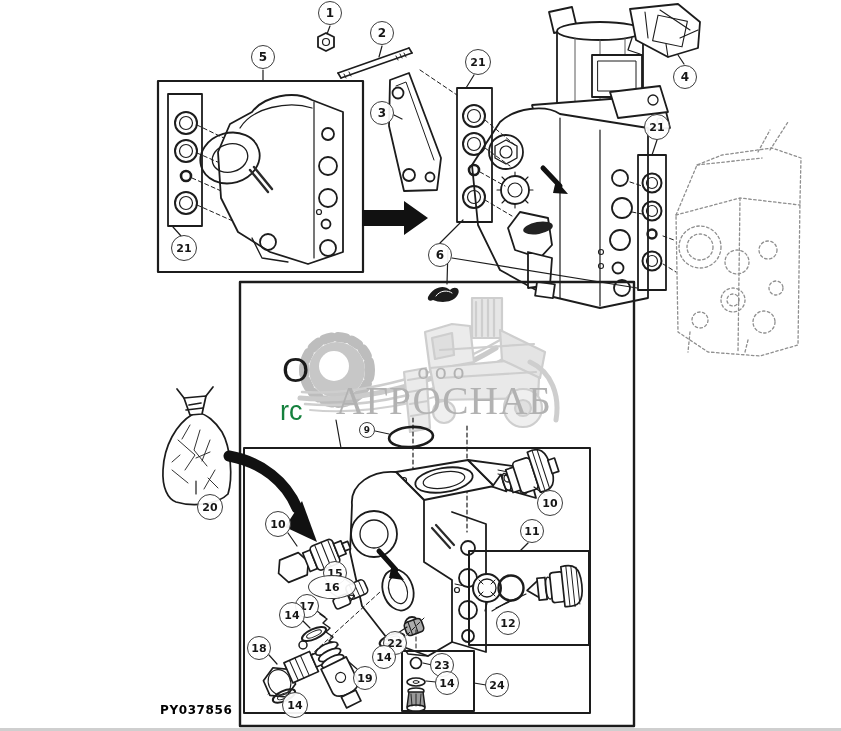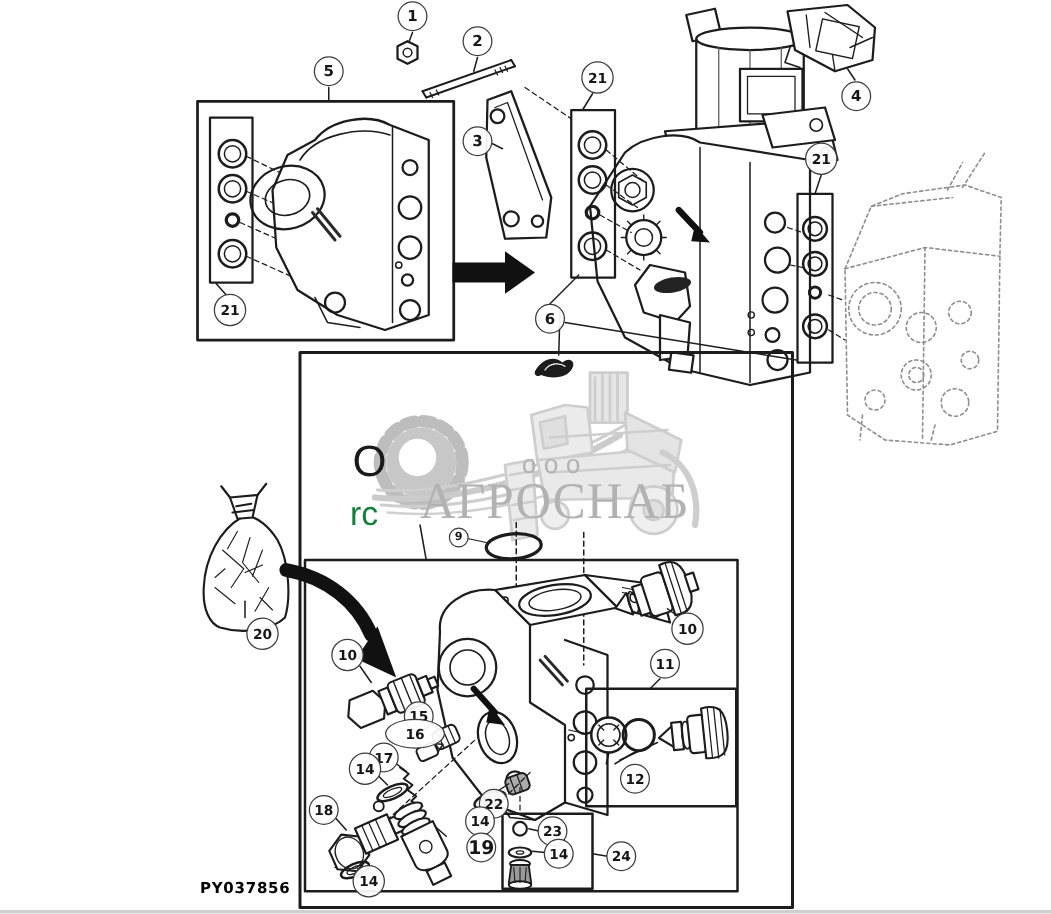--- a/index.html
+++ b/index.html
@@ -443,18 +443,18 @@
       <div class="co" style="left: 520px; top: 519px; height: 24px; width: 24px; font-size: 11px;">11</div>
       <div class="co" style="left: 323px; top: 561px; height: 24px; width: 24px; font-size: 11px;">15</div>
       <div class="co" style="left: 308px; top: 575px; height: 24px; width: 48px; font-size: 11px;">16</div>
       <div class="co" style="left: 295px; top: 594px; height: 24px; width: 24px; font-size: 11px;">17</div>
       <div class="co" style="left: 279px; top: 602px; height: 26px; width: 26px; font-size: 11px;">14</div>
       <div class="co" style="left: 477px; top: 611px; height: 24px; width: 24px; font-size: 11px; margin-left: 19px;">12</div>
       <div class="co" style="left: 383px; top: 631px; height: 24px; width: 24px; font-size: 11px;">22</div>
       <div class="co" style="left: 372px; top: 645px; height: 24px; width: 24px; font-size: 11px;">14</div>
       <div class="co" style="left: 247px; top: 636px; height: 24px; width: 24px; font-size: 11px;">18</div>
       <div class="co" style="left: 430px; top: 653px; height: 24px; width: 24px; font-size: 11px;">23</div>
-      <div class="co" style="left: 353px; top: 666px; height: 24px; width: 24px; font-size: 15px; margin-left: 20px;">19</div>
+      <div class="co" style="left: 353px; top: 666px; height: 24px; width: 24px; font-size: 11px;">19</div>
       <div class="co" style="left: 435px; top: 671px; height: 24px; width: 24px; font-size: 11px;">14</div>
       <div class="co" style="left: 485px; top: 673px; height: 24px; width: 24px; font-size: 11px;">24</div>
       <div class="co" style="left: 282px; top: 692px; height: 26px; width: 26px; font-size: 11px;">14</div>
     </div>
 </div>
 
 </body></html>

